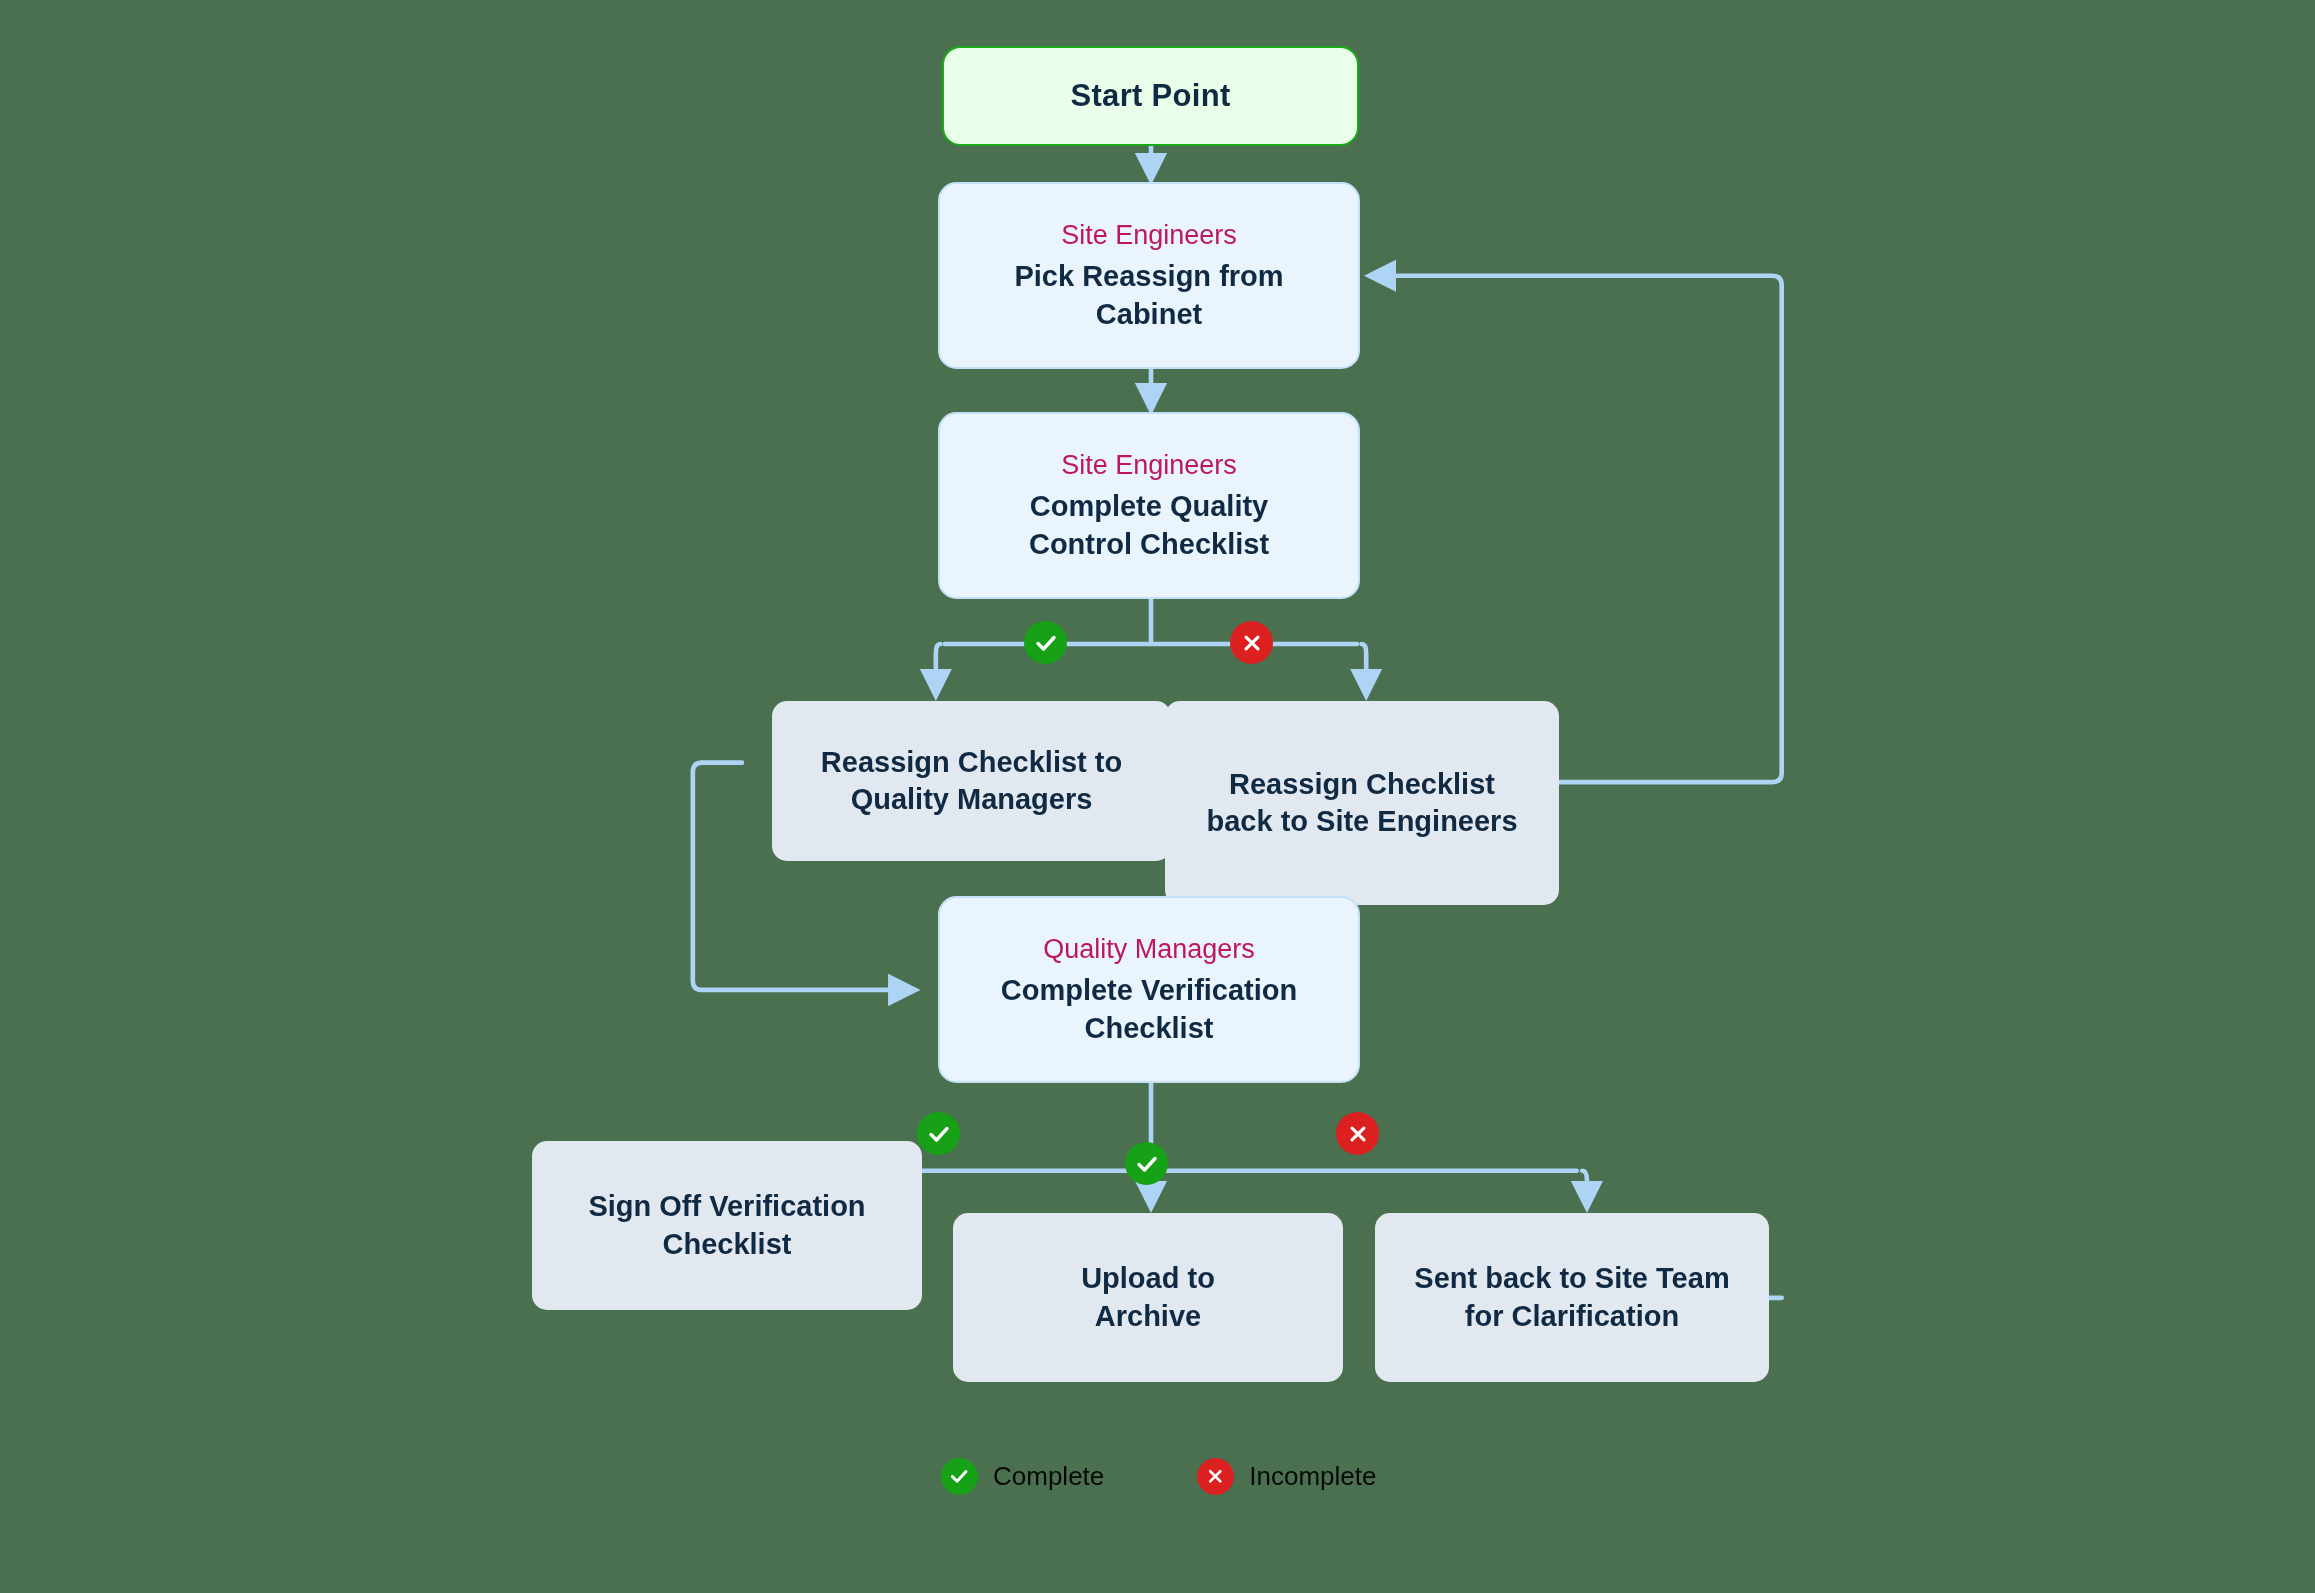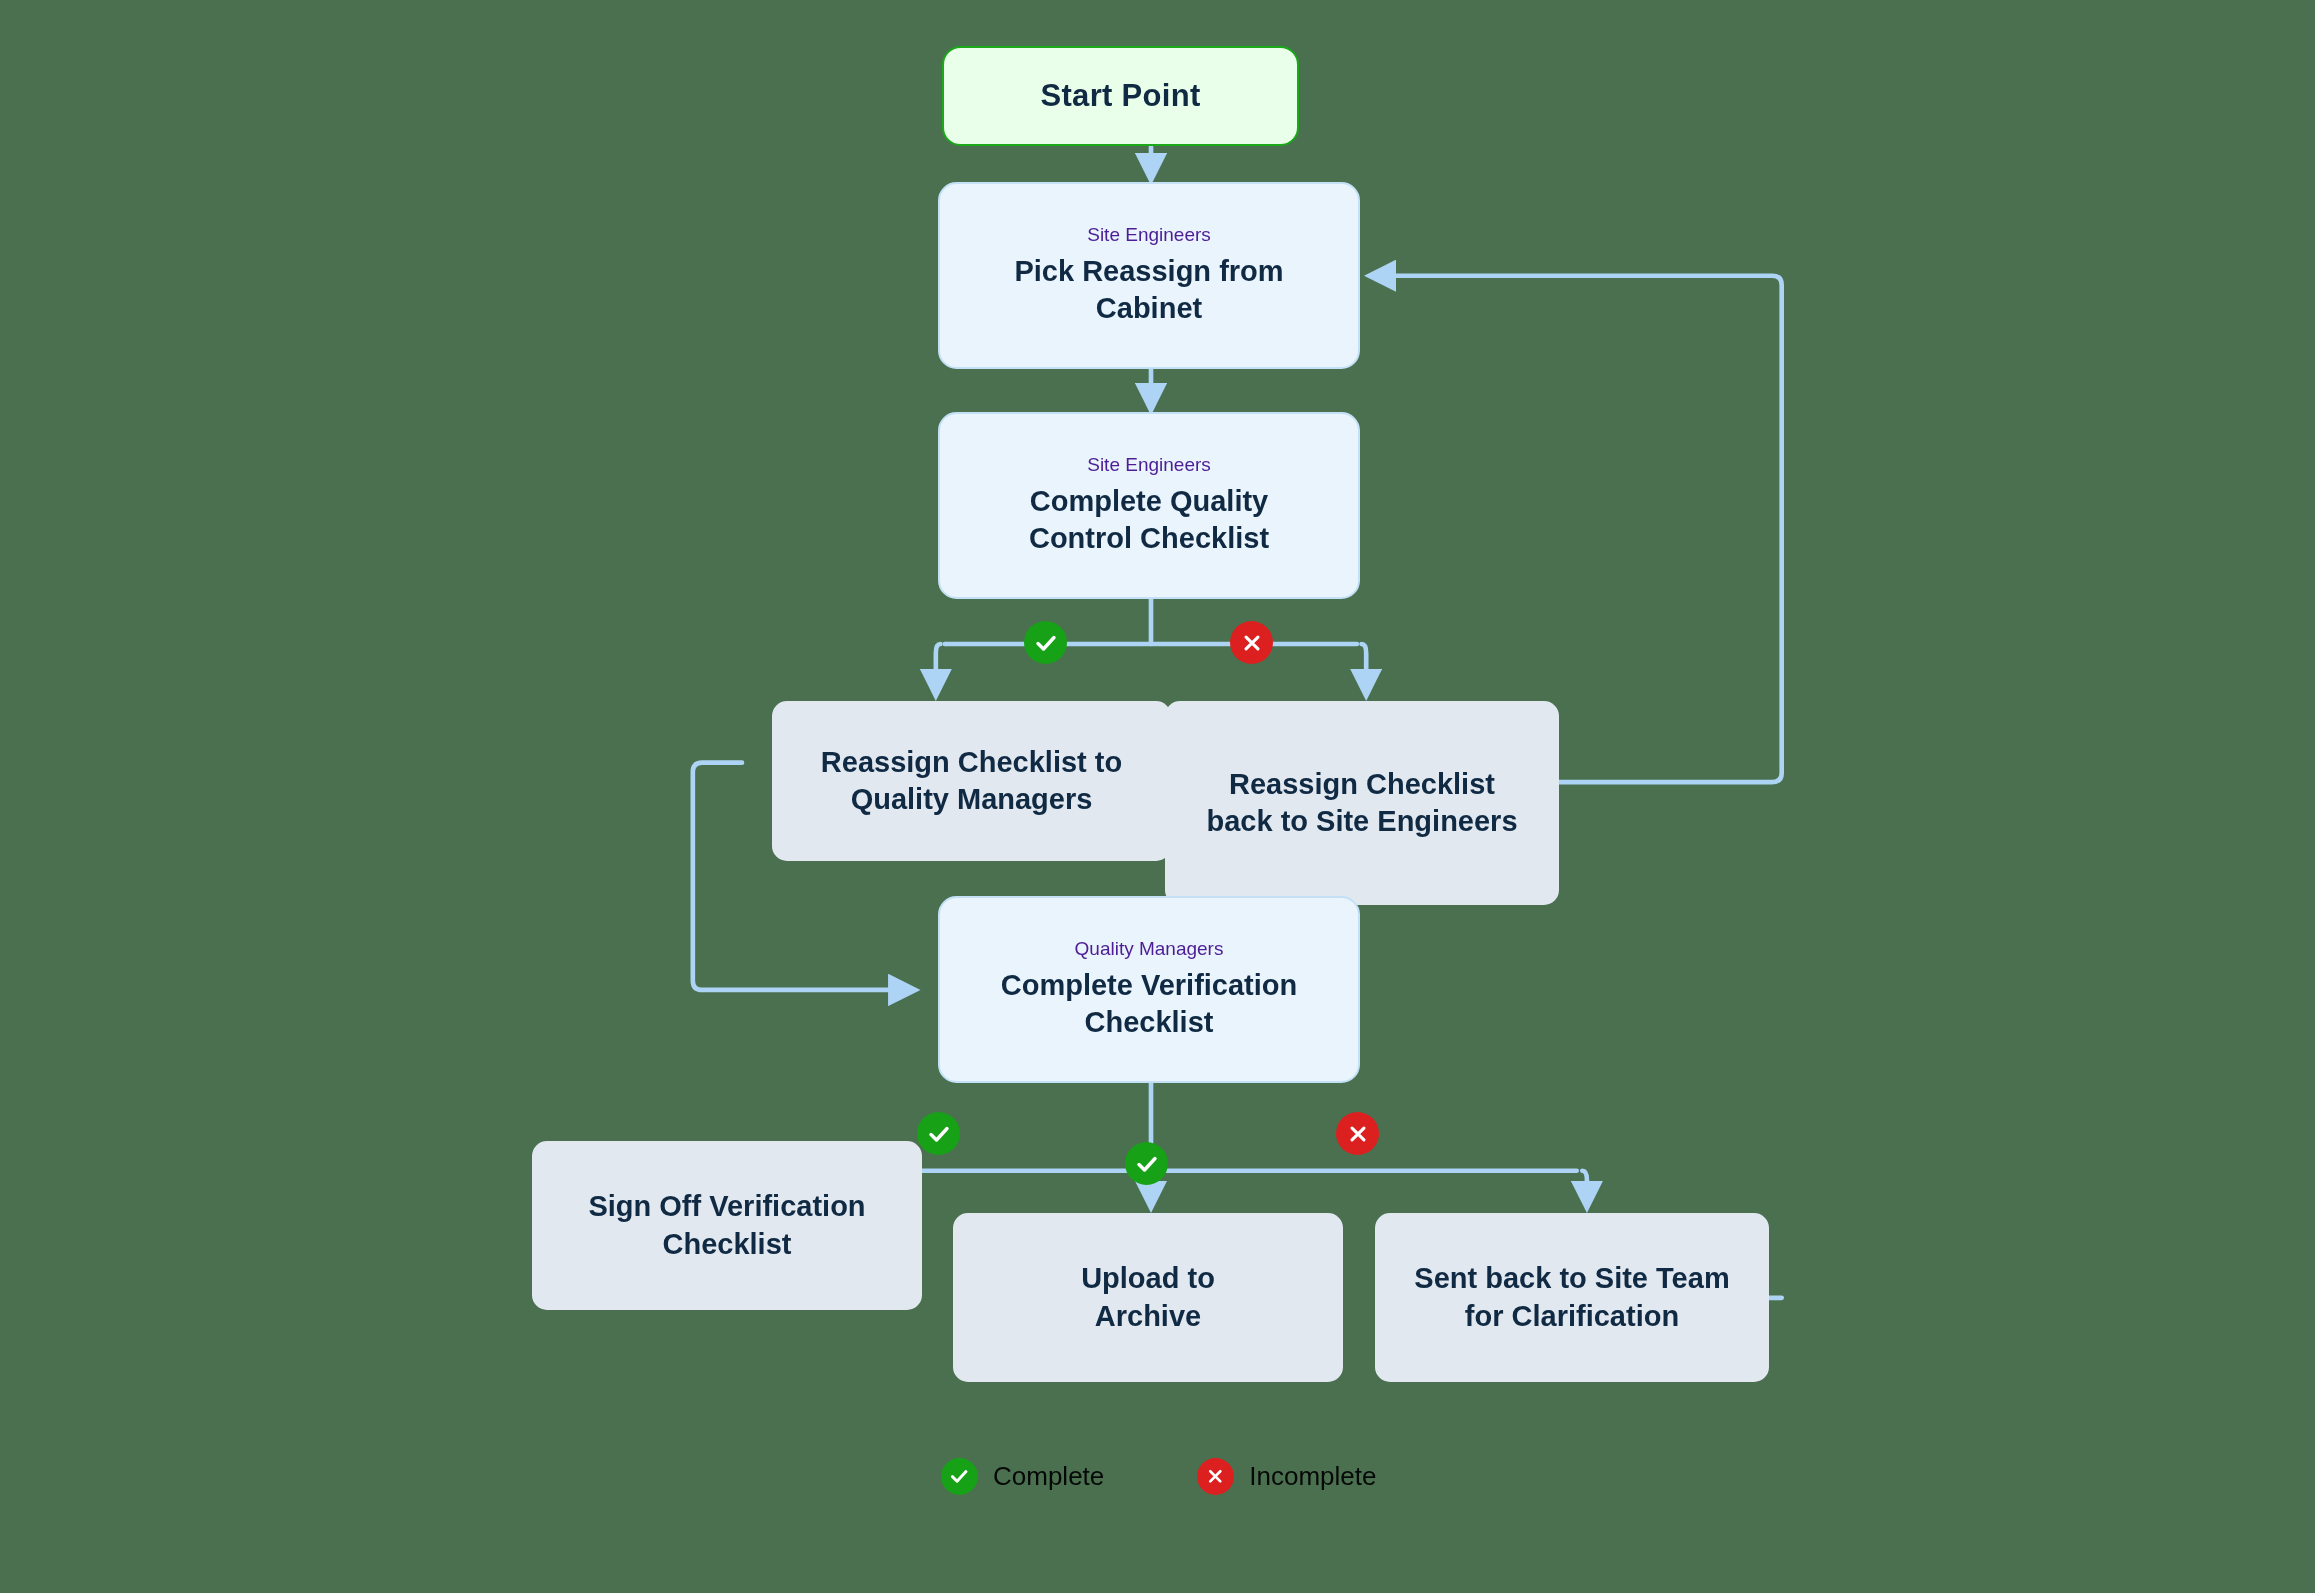--- a/index.html
+++ b/index.html
@@ -27,22 +27,22 @@
     box-sizing: border-box;
     display: flex;
     flex-direction: column;
     align-items: center;
     justify-content: center;
     text-align: center;
     border-radius: 16.7px;
     line-height: 1.28;
   }
   .node .role {
-    color: #4c1d95;
-    font-size: 19px;
+    color: #be185d;
+    font-size: 27px;
     font-weight: 400;
     margin-bottom: 5.6px;
     white-space: pre-line;
   }
   .node .title {
     color: #102a43;
     font-size: 29px;
     font-weight: 700;
     white-space: pre-line;
     padding: 0 13px;
@@ -135,21 +135,21 @@
       <path d="M 784 1262 Q 779 1262 779 1272 L 779 1290" marker-end="url(#arrowhead)"></path>
 
       <path d="M 1241 1262 L 1241 1290" marker-end="url(#arrowhead)"></path>
 
       <path d="M 1706 1262 Q 1711 1262 1711 1272 L 1711 1290" marker-end="url(#arrowhead)"></path>
 
       <path d="M 1907 1399 L 1921 1399"></path>
     </g>
   </svg>
 
-  <div class="node start" style="left:942px; top:46px; width:357px; height:100px;">
+  <div class="node start" style="left:942px; top:46px; width:417px; height:100px;">
     <div class="title">Start Point</div>
   </div>
 
   <div class="node bluebox" style="left:938px; top:182px; width:422px; height:187px;">
     <div class="role">Site Engineers</div>
     <div class="title">Pick Reassign from
 Cabinet</div>
   </div>
 
   <div class="node bluebox" style="left:938px; top:412px; width:422px; height:187px;">

